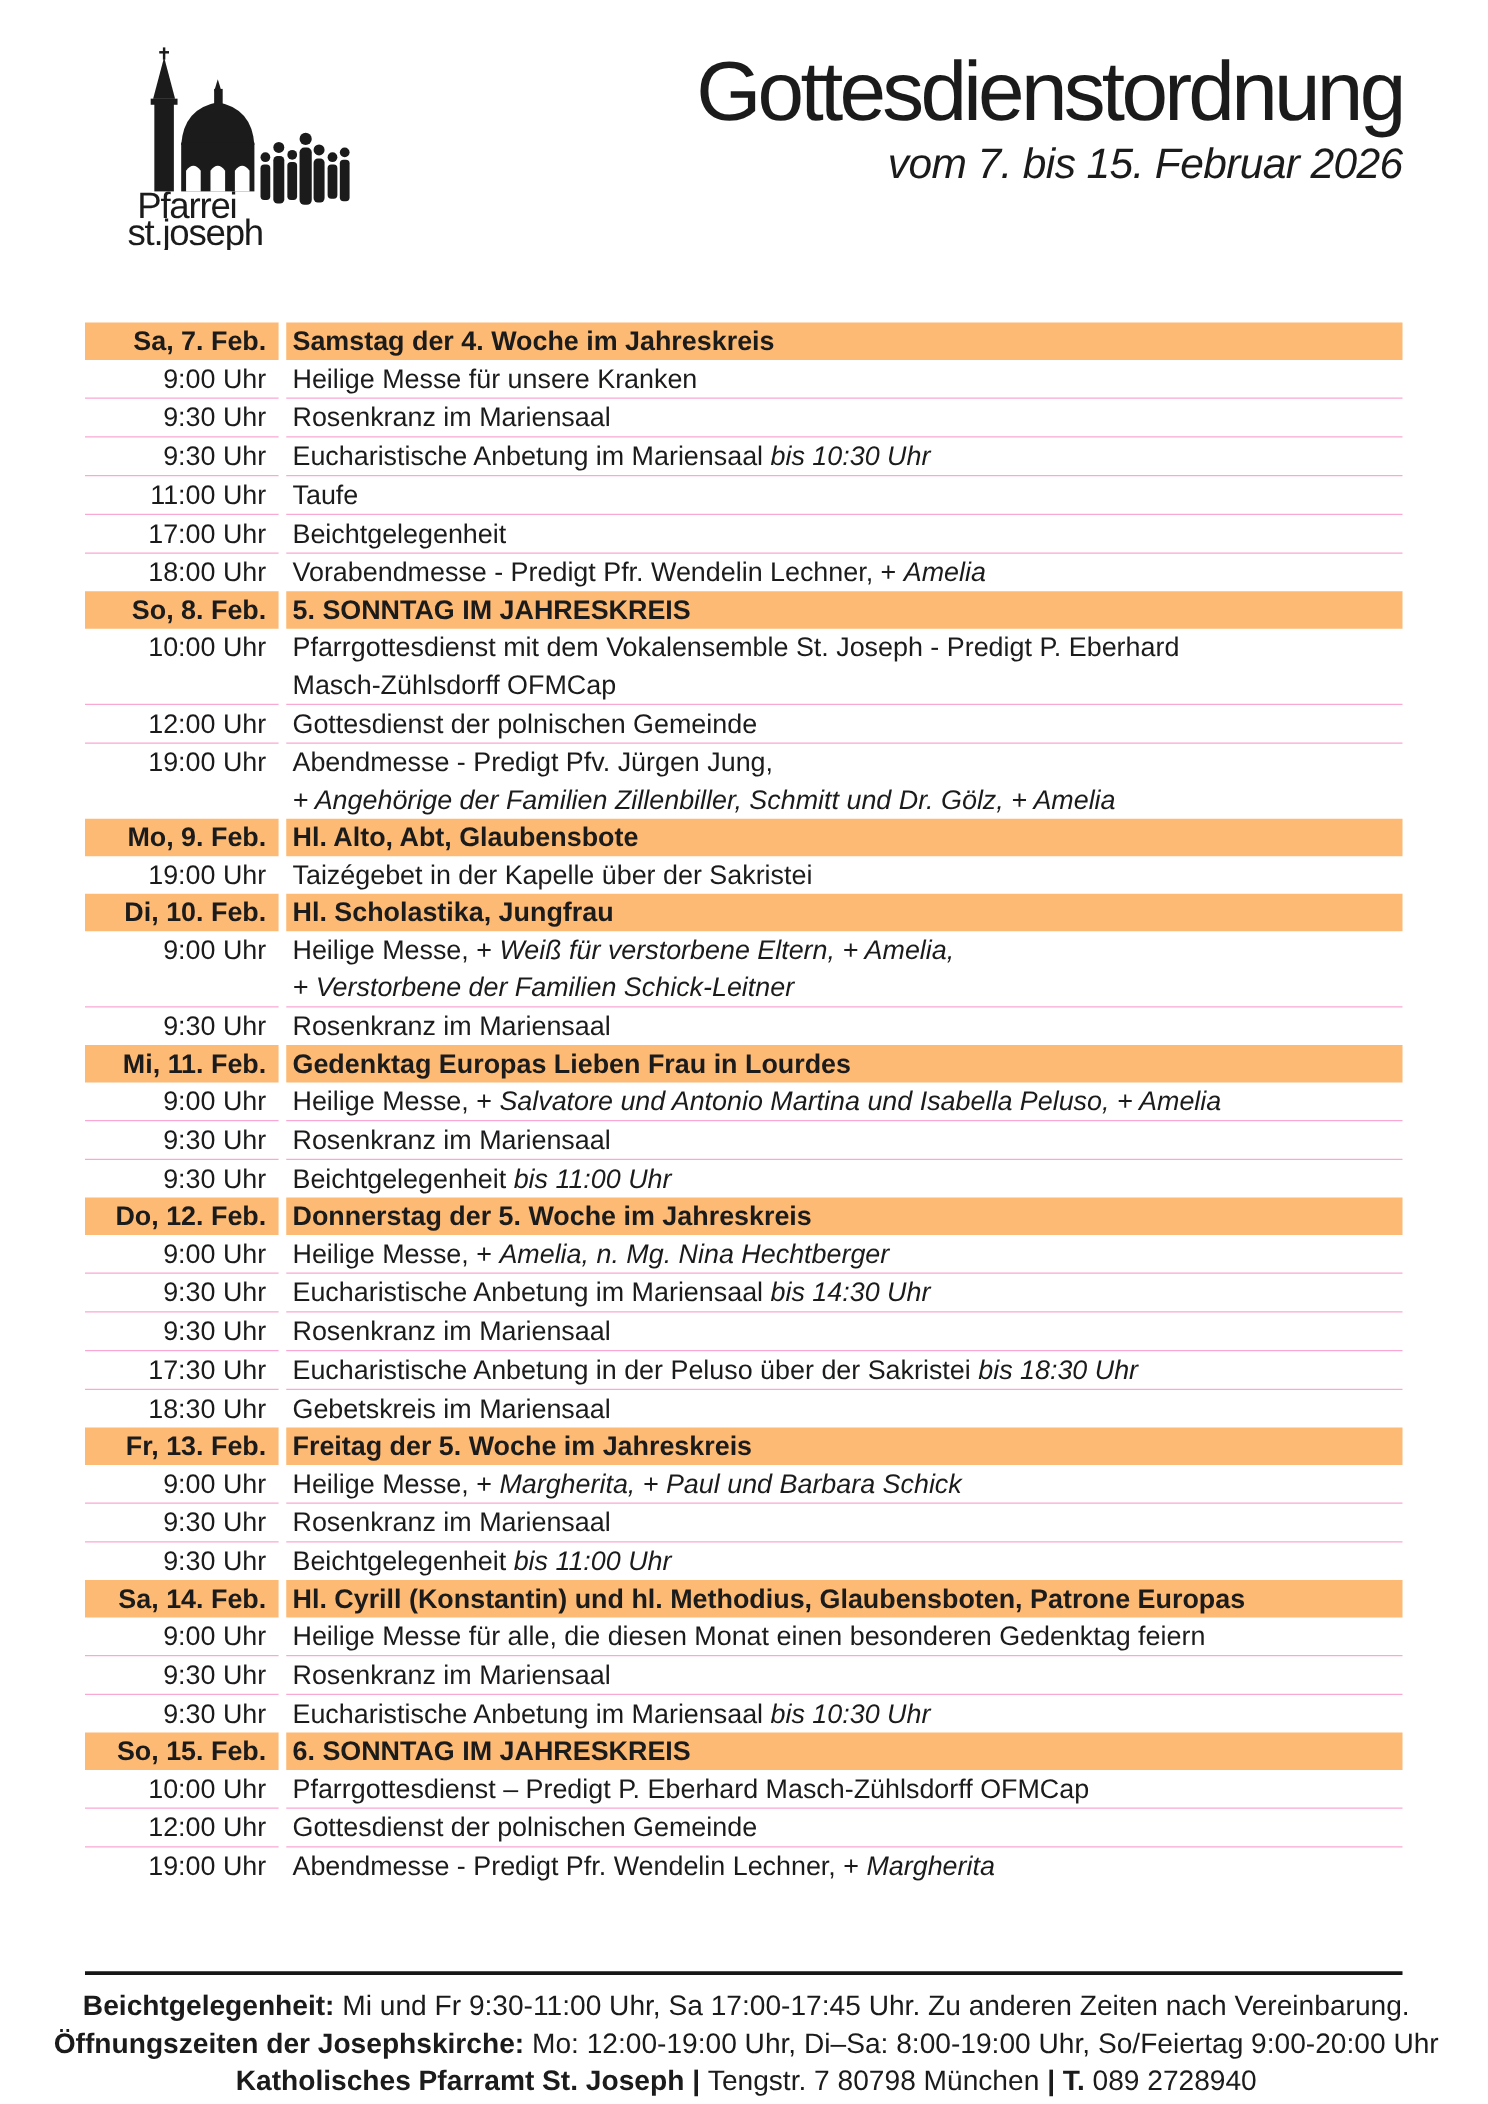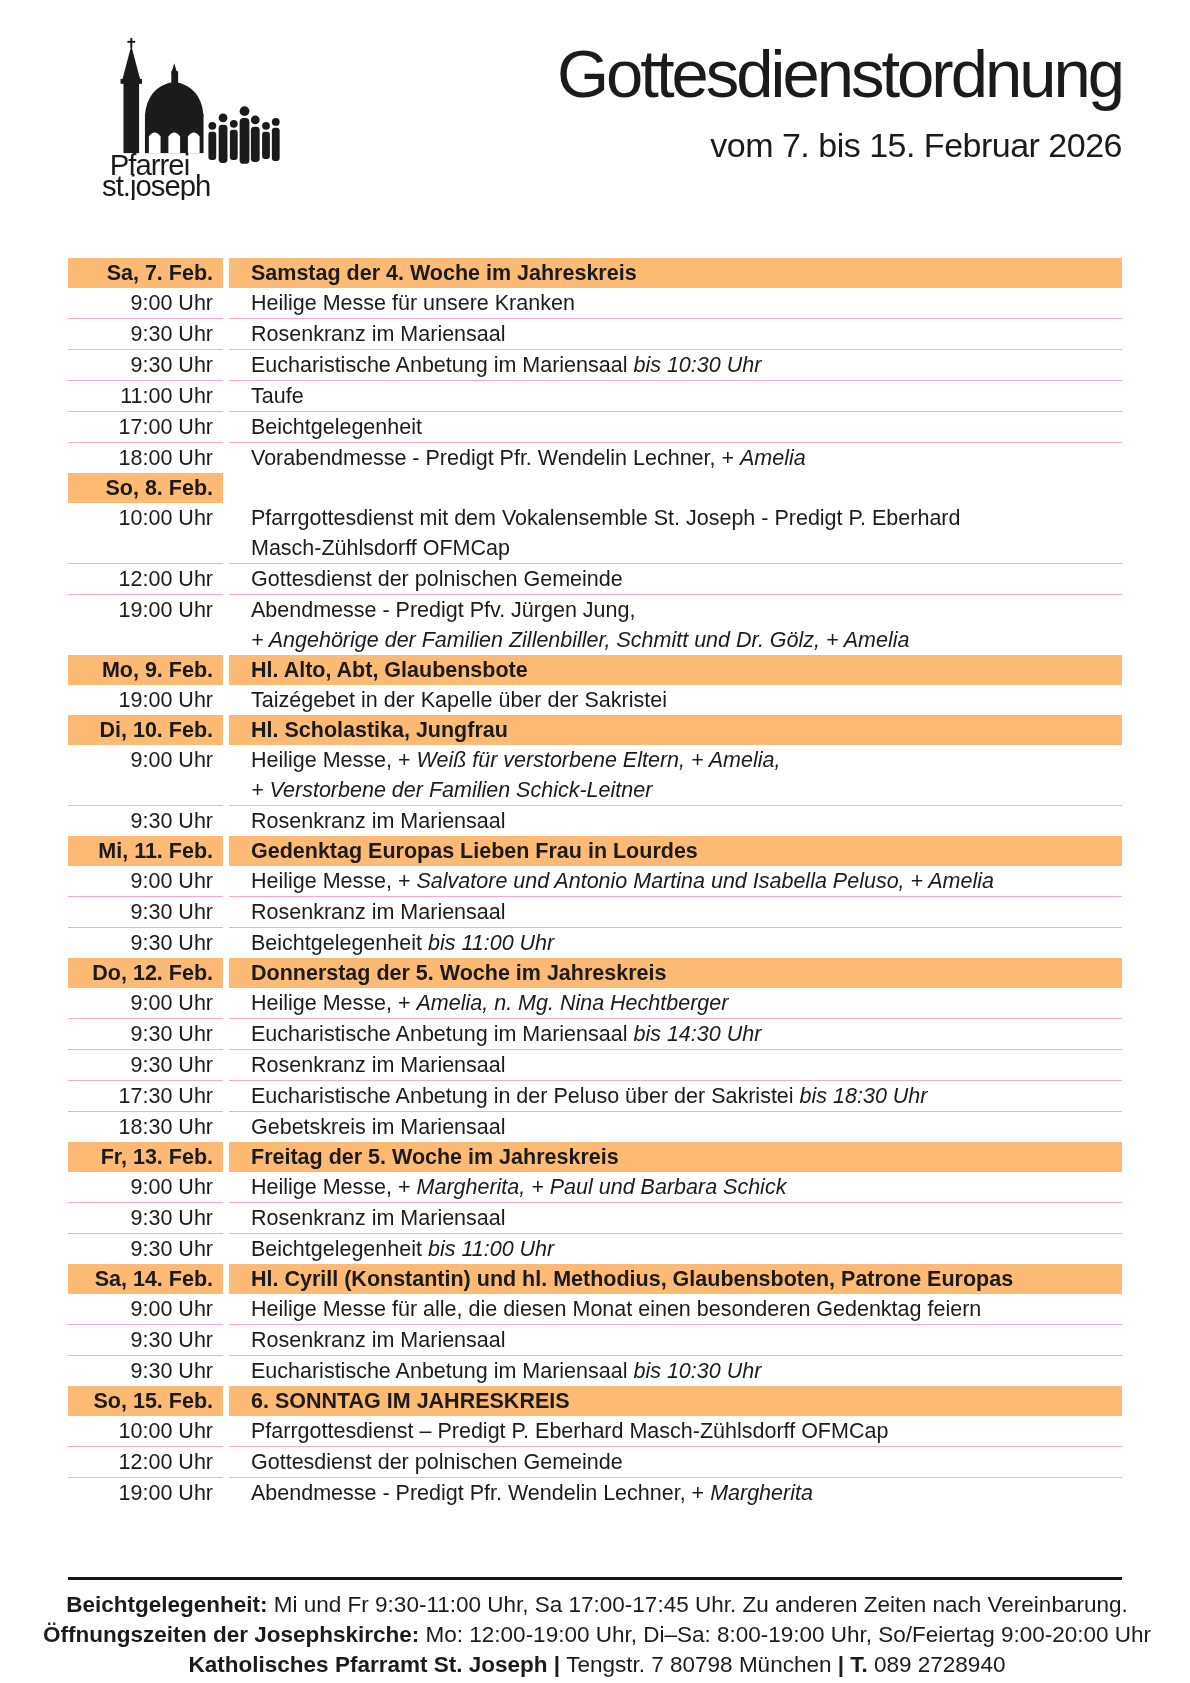--- a/index.html
+++ b/index.html
@@ -23,41 +23,42 @@
   .doc-title{
     font-size:67px;
     font-weight:400;
     letter-spacing:-3px;
     line-height:1.02;
     white-space:nowrap;
   }
   .doc-subtitle{
     font-size:34px;
     letter-spacing:-0.5px;
-    margin-top:18px;
+    margin-top:4px;
     white-space:nowrap;
+    font-style:italic;
   }
   
   .table{
     position:absolute;
     top:258px;
     left:68px;
     right:68px;
   }
   .row{display:flex;font-size:21.5px;line-height:30px;}
   .cell{box-sizing:border-box;}
   .cell-date{
     width:155px;
     flex:0 0 155px;
     text-align:right;
     padding-right:10px;
     white-space:nowrap;
   }
   .gap{width:6px;flex:0 0 6px;background:#ffffff;}
-  .cell-desc{flex:1;padding-left:22px;}
+  .cell-desc{flex:1;padding-left:5px;}
   .row.day .cell-date,
   .row.day .cell-desc{
     background:#fdba74;
     font-weight:700;
   }
   .row.sep .cell-date,
   .row.sep .cell-desc{
     border-top:1px solid #f9a8d4;
   }
   .it{font-style:italic;}
@@ -169,20 +170,21 @@
         <div class="cell cell-desc"><span>Beichtgelegenheit</span></div>
       </div>
       <div class="row event sep">
         <div class="cell cell-date">18:00 Uhr</div>
         <div class="gap"></div>
         <div class="cell cell-desc"><span>Vorabendmesse - Predigt Pfr. Wendelin Lechner, + </span><span class="it">Amelia</span></div>
       </div>
       <div class="row day">
         <div class="cell cell-date">So, 8. Feb.</div>
         <div class="gap"></div>
+        <div class="cell cell-desc">5. SONNTAG IM JAHRESKREIS</div>
       </div>
       <div class="row event">
         <div class="cell cell-date">10:00 Uhr</div>
         <div class="gap"></div>
         <div class="cell cell-desc"><span>Pfarrgottesdienst mit dem Vokalensemble St. Joseph - Predigt P. Eberhard</span><br><span>Masch-Zühlsdorff OFMCap</span></div>
       </div>
       <div class="row event sep">
         <div class="cell cell-date">12:00 Uhr</div>
         <div class="gap"></div>
         <div class="cell cell-desc"><span>Gottesdienst der polnischen Gemeinde</span></div>

